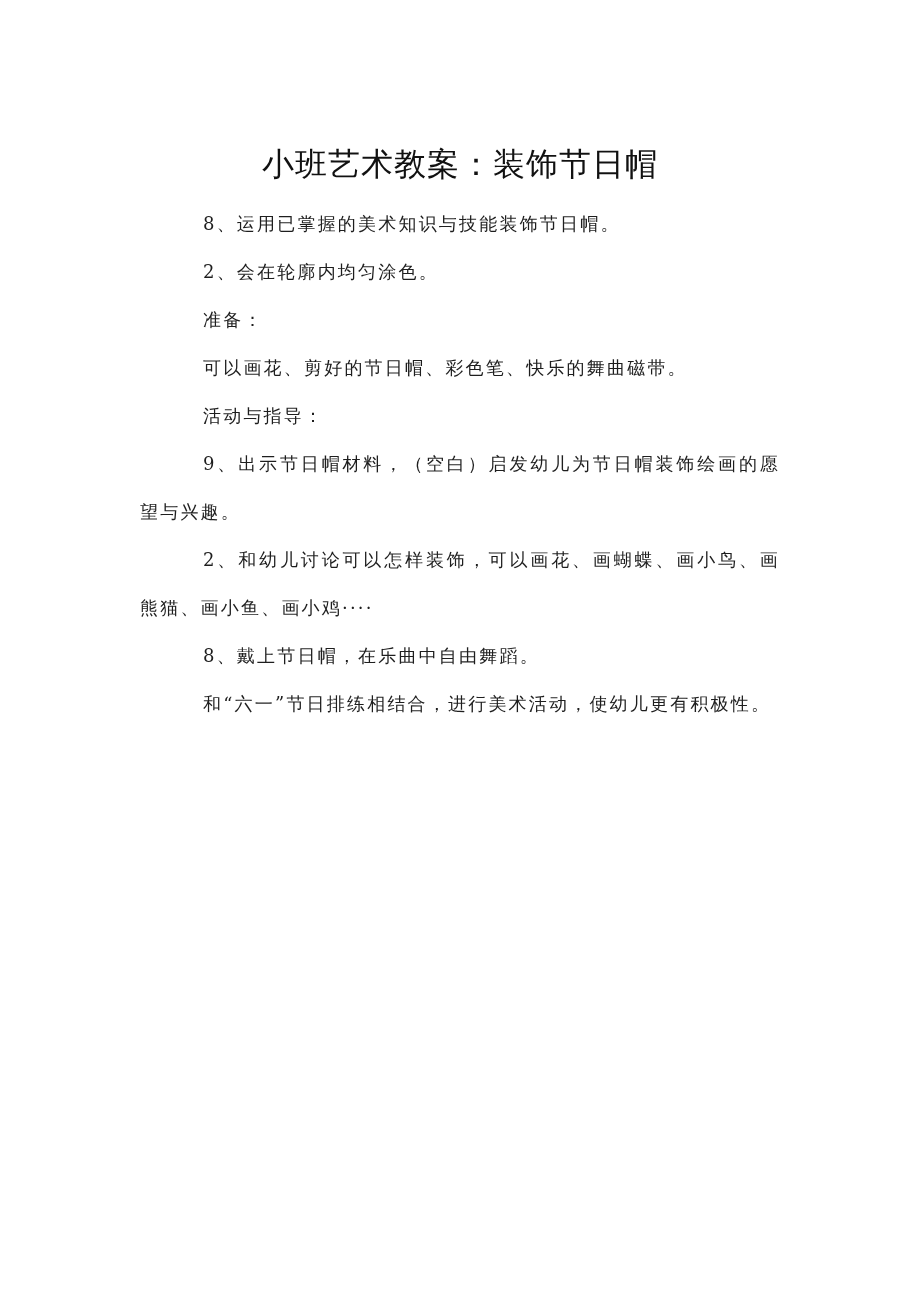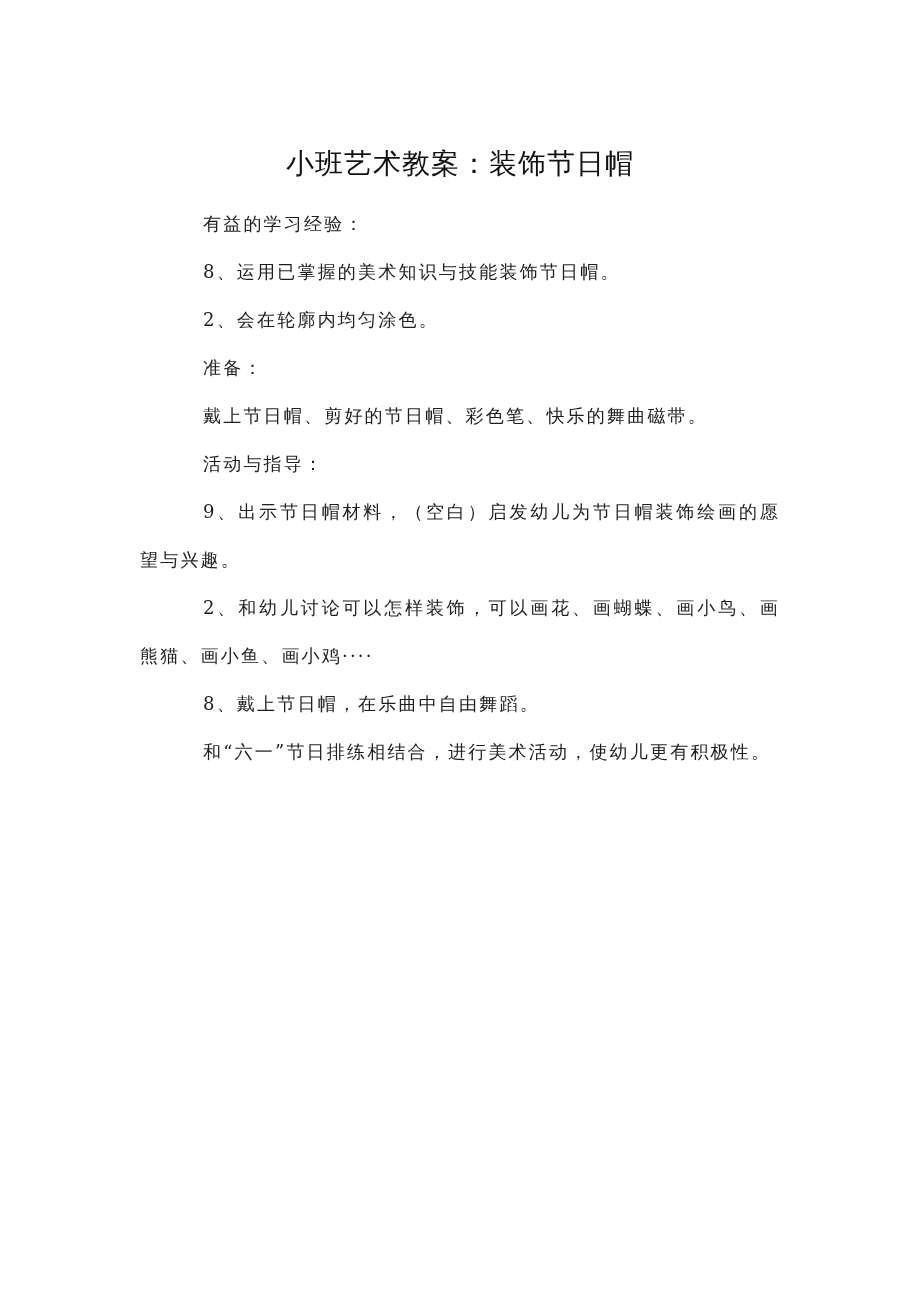--- a/index.html
+++ b/index.html
@@ -22,21 +22,21 @@
       height: 1301px;
       background: #ffffff;
     }
     .title {
       position: absolute;
       left: 0;
       top: 142px;
       width: 920px;
       text-align: center;
       font-family: "DejaVu Sans", "Liberation Sans", sans-serif;
-      font-size: 28px;
+      font-size: 32px;
       line-height: 44px;
       letter-spacing: 1px;
       color: #111111;
       margin: 0;
       font-weight: normal;
     }
     .body-text {
       position: absolute;
       left: 140px;
       top: 200px;
@@ -52,24 +52,23 @@
       color: #1e1e1e;
     }
   </style>
 </head>
 <body>
 
 <div class="page">
   <h1 class="title">小班艺术教案：装饰节日帽</h1>
 
   <div class="body-text">
-    <p class="para">有益的学习经验：</p>
     <p class="para">8、运用已掌握的美术知识与技能装饰节日帽。</p>
     <p class="para">2、会在轮廓内均匀涂色。</p>
     <p class="para">准备：</p>
-    <p class="para">戴上节日帽、剪好的节日帽、彩色笔、快乐的舞曲磁带。</p>
+    <p class="para">可以画花、剪好的节日帽、彩色笔、快乐的舞曲磁带。</p>
     <p class="para">活动与指导：</p>
     <p class="para">9、出示节日帽材料，（空白）启发幼儿为节日帽装饰绘画的愿望与兴趣。</p>
     <p class="para">2、和幼儿讨论可以怎样装饰，可以画花、画蝴蝶、画小鸟、画熊猫、画小鱼、画小鸡····</p>
     <p class="para">8、戴上节日帽，在乐曲中自由舞蹈。</p>
     <p class="para">和“六一”节日排练相结合，进行美术活动，使幼儿更有积极性。</p>
   </div>
 </div>
 
 </body></html>

